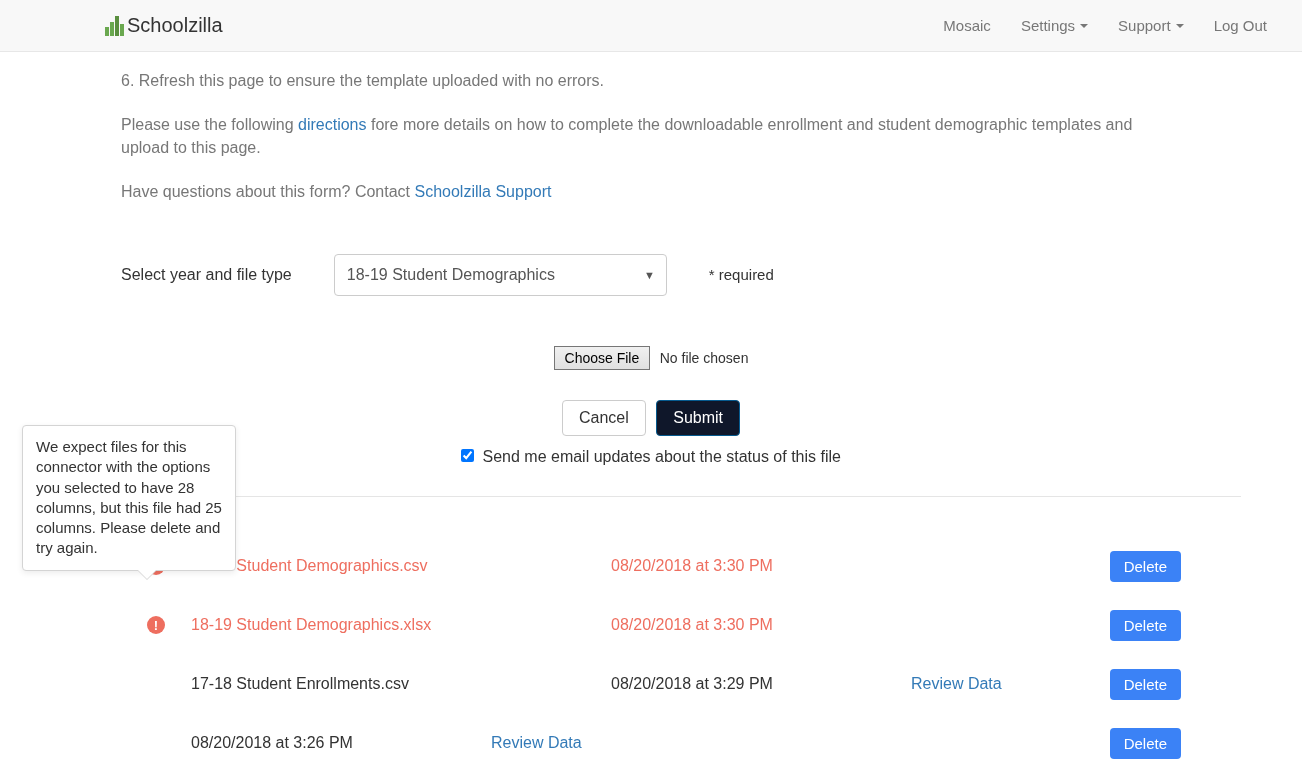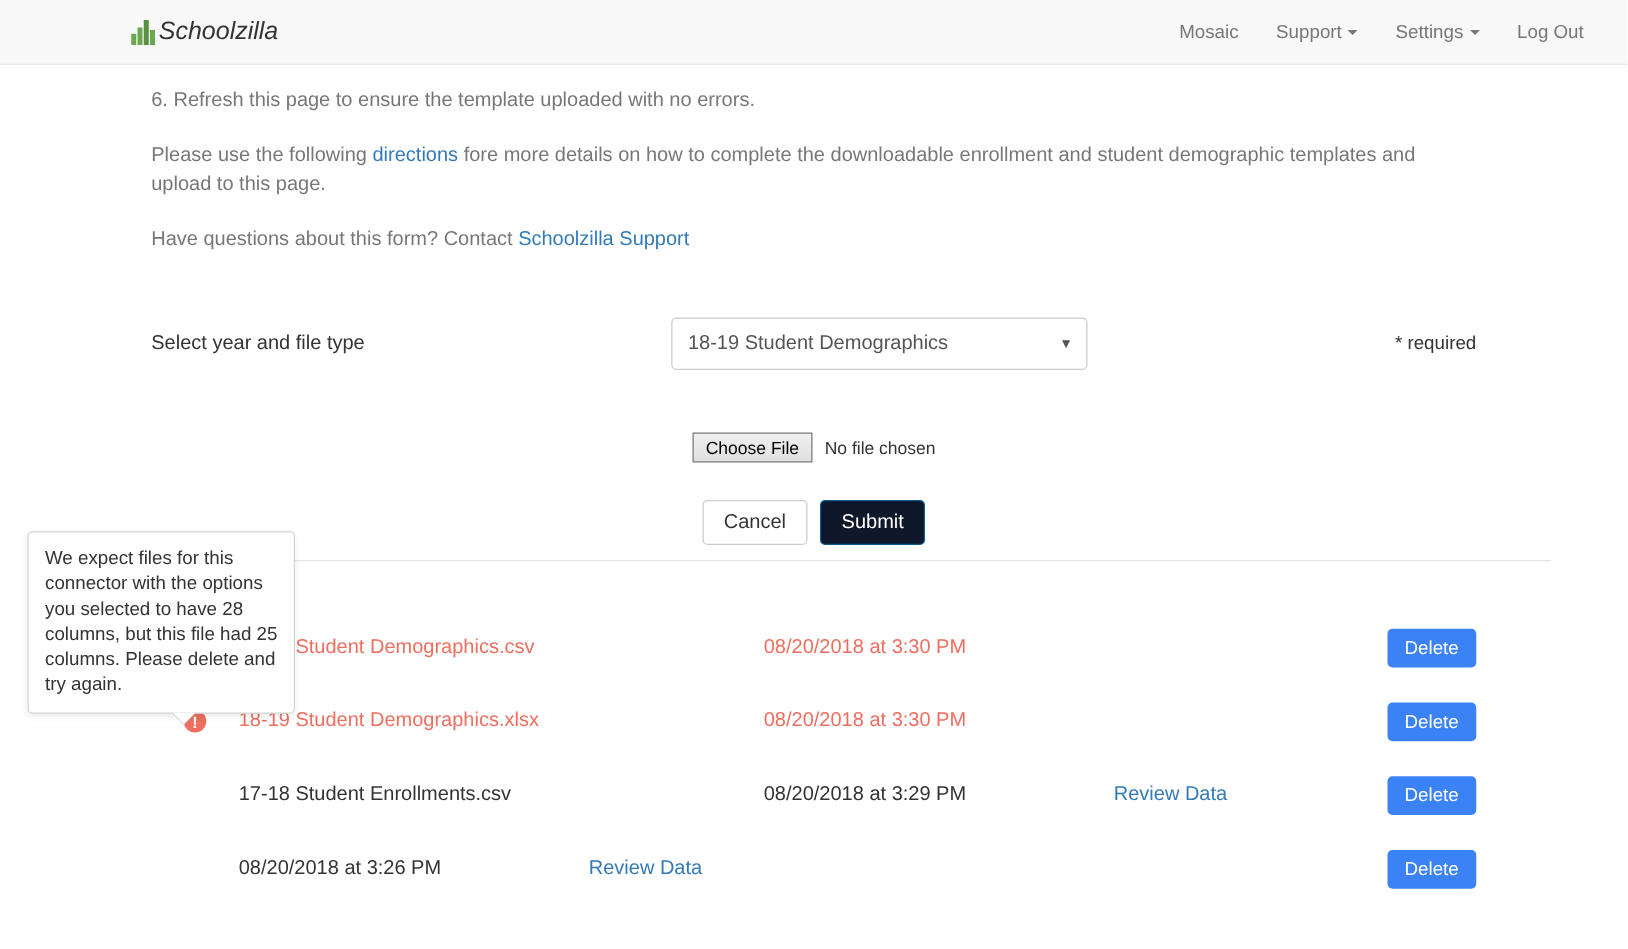--- a/index.html
+++ b/index.html
@@ -14,21 +14,21 @@
       border-bottom: 1px solid #e7e7e7;
       background: #f8f8f8;
     }
     .navbar-brand { display: flex; align-items: center; gap: 3px; }
     .logo-icon { display: flex; align-items: flex-end; gap: 1px; height: 20px; }
     .logo-icon .bar { width: 4px; background: #6aa84f; }
     .logo-icon .bar.b1 { height: 9px; }
     .logo-icon .bar.b2 { height: 14px; }
     .logo-icon .bar.b3 { height: 20px; background: #5a8f3f; }
     .logo-icon .bar.b4 { height: 12px; }
-    .brand-text { font-size: 20px; color: #333; font-weight: 400; font-style: italic; }
+    .brand-text { font-size: 20px; color: #333; font-weight: 400; }
     .navbar-nav { display: flex; gap: 0; }
     .nav-item { 
       padding: 4px 15px; 
       color: #777; 
       font-size: 15px; 
       cursor: pointer;
       display: flex;
       align-items: center;
       gap: 3px;
       text-align: right;
@@ -41,21 +41,21 @@
       border-top: 4px solid #777;
       margin-left: 2px;
     }
 
     .container { max-width: 1090px; margin: 0 auto; padding: 0 15px; }
     .content-text { color: #777; font-size: 16px; line-height: 1.4; margin-top: 18px; }
     .content-text p { margin-bottom: 22px; }
     a.link { color: #337ab7; text-decoration: none; }
 
     .form-section { margin-top: 50px; }
-    .form-row { display: flex; align-items: center; justify-content: space-between; gap: 24px; margin-bottom: 20px; }
+    .form-row { display: flex; align-items: center; justify-content: flex-start; gap: 42px; margin-bottom: 20px; }
     .form-label { color: #333; font-size: 16px; }
     .select-wrap { position: relative; }
     select { 
       width: 333px; 
       height: 42px; 
       padding: 8px 12px; 
       font-size: 16px; 
       border: 1px solid #ccc; 
       border-radius: 4px; 
       background: #fff;
@@ -89,21 +89,21 @@
     .checkbox-row { text-align: center; color: #333; font-size: 16px; margin-bottom: 30px; }
     .checkbox-row input { margin-right: 4px; }
 
     hr { border: none; border-top: 1px solid #e5e5e5; margin: 0 -60px 40px; }
 
     .file-table { width: 100%; }
     .file-row-item { display: flex; align-items: center; padding: 14px 0; }
     .file-icon-col { width: 70px; display: flex; justify-content: center; }
     .file-name-col { flex: 0 0 420px; }
     .file-date-col { flex: 0 0 280px; }
-    .file-review-col { flex: 1; }
+    .file-review-col { flex: 1; margin-left: 20px; }
     .file-delete-col { width: 100px; text-align: right; }
     .error-row { color: #ee6e5f; }
     .error-row .file-name-col, .error-row .file-date-col { color: #ee6e5f; }
     .normal-row .file-name-col, .normal-row .file-date-col { color: #333; }
 
     .exclaim-icon {
       width: 18px; height: 18px; border-radius: 50%;
       background: #ee6e5f; color: #fff;
       display: flex; align-items: center; justify-content: center;
       font-weight: bold; font-size: 13px;
@@ -155,25 +155,25 @@
         <div class="bar b3"></div>
         <div class="bar b4"></div>
     </div>
     <span class="brand-text">Schoolzilla</span>
   </div>
   <div class="navbar-nav">
     <div class="nav-item">
         <span>Mosaic</span>
       </div>
     <div class="nav-item">
+        <span>Settings</span>
+        <span class="caret"></span>
+      </div>
+    <div class="nav-item">
         <span>Support</span>
-        <span class="caret"></span>
-      </div>
-    <div class="nav-item">
-        <span>Settings</span>
         <span class="caret"></span>
       </div>
     <div class="nav-item">
         <span>Log Out</span>
       </div>
   </div>
 </div>
 
 <div class="container">
   <div class="content-text">
@@ -201,20 +201,26 @@
     <div class="file-row">
       <button class="choose-file-btn">Choose File</button>
       <span class="no-file">No file chosen</span>
     </div>
 
     <div class="button-row">
       <button class="btn btn-default">Cancel</button>
       <button class="btn btn-primary">Submit</button>
     </div>
 
+    <div class="checkbox-row">
+      <label>
+        <input type="checkbox" checked="" style="">
+        <span>Send me email updates about the status of this file</span>
+      </label>
+    </div>
 
     <hr>
 
     <div class="file-table" id="file-table">
         <div class="file-row-item error-row">
           <div class="file-icon-col">
             <div class="exclaim-icon">!</div>
           </div>
           <div class="file-name-col">18-19 Student Demographics.csv</div>
           <div class="file-date-col">08/20/2018 at 3:30 PM</div>

